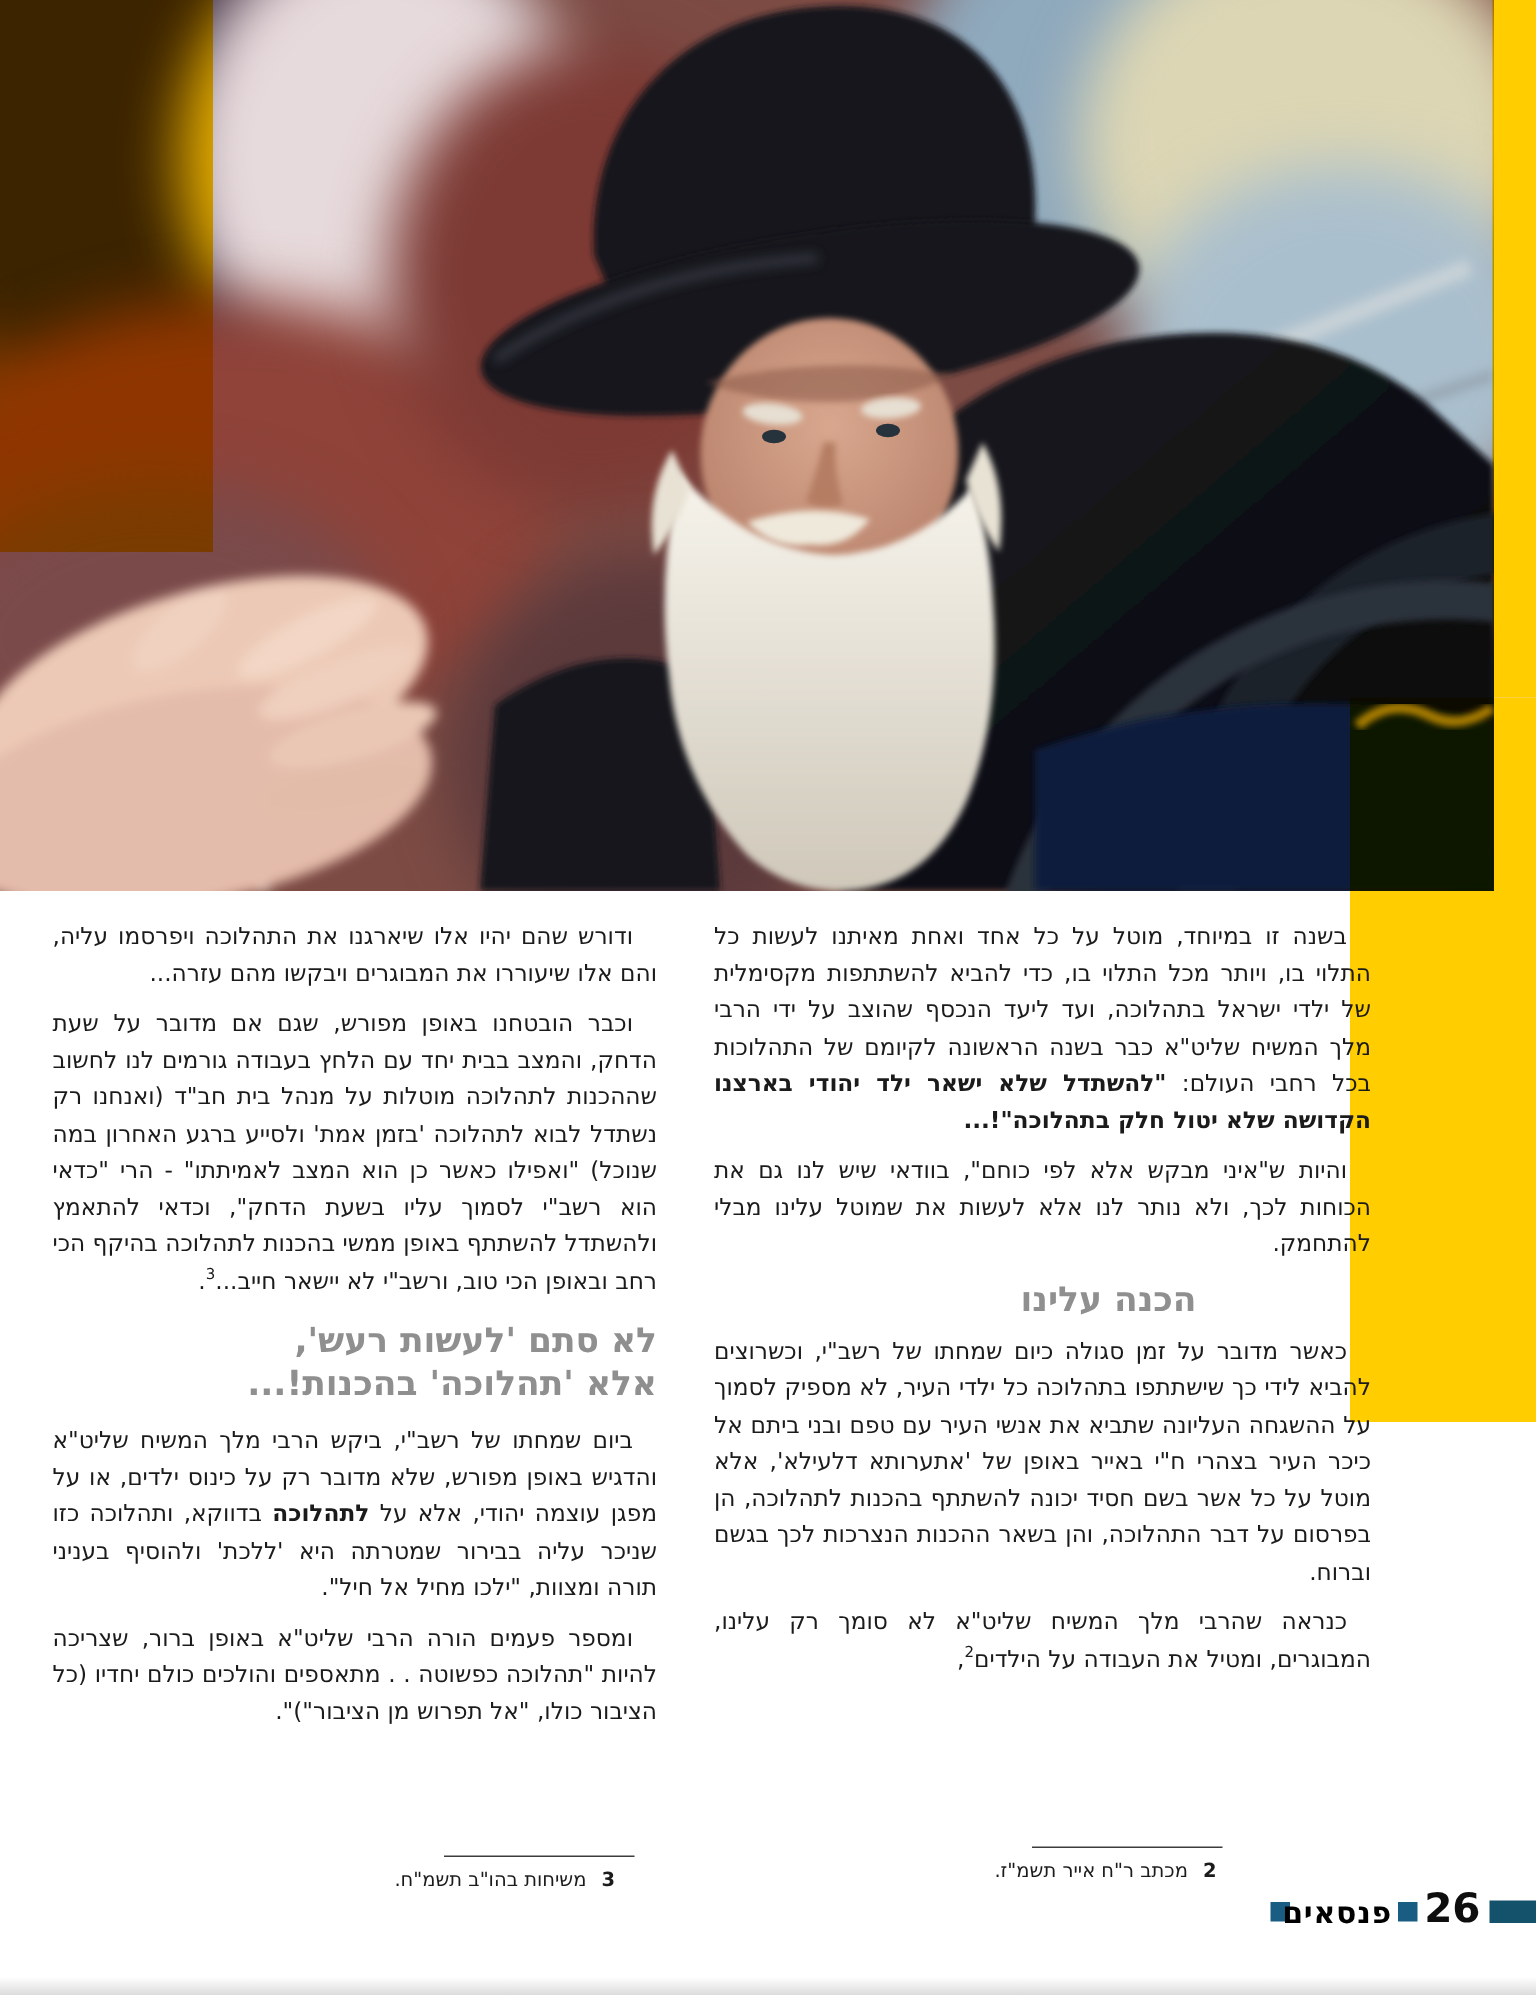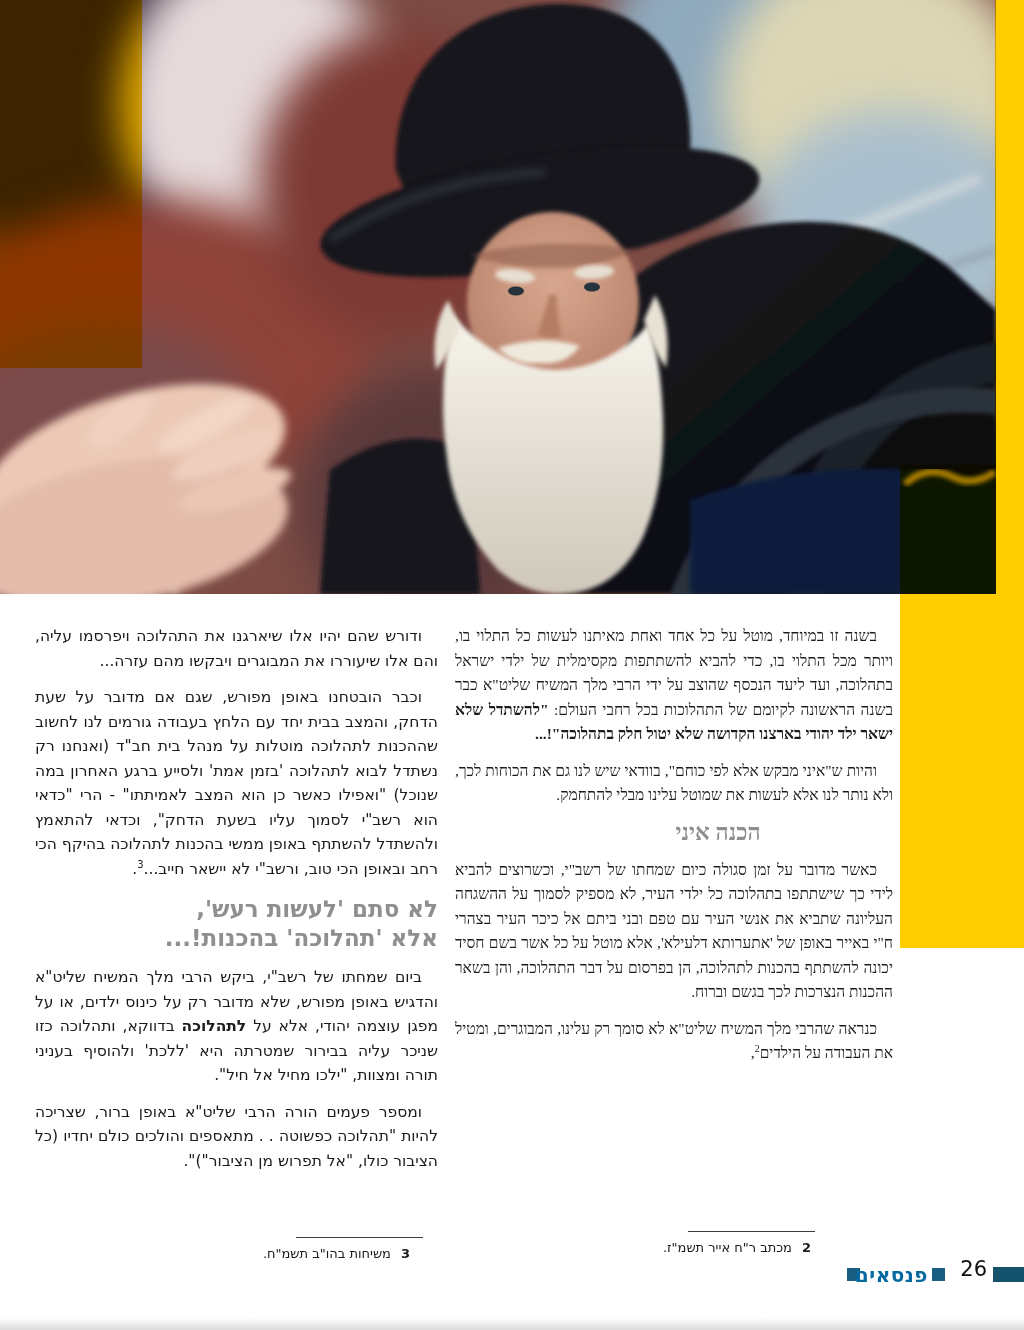--- a/index.html
+++ b/index.html
@@ -23,23 +23,23 @@
 
   
   .y{position:absolute;background:#ffcd00;mix-blend-mode:multiply;}
   .y-left{left:0;top:0;width:142px;height:368px;}
   .y-strip{left:995px;top:0;width:29px;height:465px;}
   .y-block{left:900px;top:465px;width:124px;height:483px;}
 
   
   .col{position:absolute;top:612px;direction:rtl;text-align:justify;
        font-size:15.5px;line-height:24.5px;color:#1b1b1b;}
-  .col p{margin:12px 0 9px 0;text-indent:16px;}
+  .col p{margin:0 0 9px 0;text-indent:16px;}
   .col sup{font-size:10px;line-height:0;}
-  .col-a{left:455px;width:438px;font-family:Liberation Serif, serif;}
+  .col-a{left:476px;width:438px;}
   .col-b{left:35px;width:403px;}
   .h-a{font-size:23px;font-weight:bold;color:#8f8f8f;text-align:center;
        margin:12px 0 9px 88px;line-height:26px;}
   .h-b{font-size:23px;font-weight:bold;color:#8f8f8f;text-align:right;
        margin:14px 0 10px 0;line-height:29px;}
 
   
   .fn{position:absolute;direction:rtl;font-size:13px;color:#1b1b1b;}
   .fn .rule{height:1px;background:#3c3c3c;width:127px;margin-bottom:8px;}
   .fn .line{text-align:right;}
@@ -50,22 +50,22 @@
   .fn-b{left:35px;top:1237px;width:403px;}
   .fn-b .rule{margin-right:15px;}
   .fn-b .line{padding-right:28px;}
 
   
   .footer{position:absolute;left:0;top:1260px;width:1024px;height:30px;}
   .sq{position:absolute;width:13px;height:13px;background:#1a5d83;top:8px;}
   .sq1{right:164px;}
   .sq2{right:79px;}
   .logo{position:absolute;right:96px;top:3px;font-size:20px;font-weight:bold;
-        color:#0369a1;direction:rtl;letter-spacing:0.5px;}
-  .pgnum{position:absolute;right:37px;top:-3px;font-size:21px;font-weight:normal;color:#0e0e0e;}
+        color:#000000;direction:rtl;letter-spacing:0.5px;}
+  .pgnum{position:absolute;right:37px;top:-3px;font-size:27px;font-weight:bold;color:#0e0e0e;}
   .bar{position:absolute;right:0;top:7px;width:31px;height:15px;background:#14516b;}
 
   .page-shadow{position:absolute;left:0;top:1318px;width:1024px;height:12px;
                background:linear-gradient(#ffffff,#dcdcdc);}
 </style>
 </head>
 <body>
 
 <div class="page">
 
@@ -143,21 +143,21 @@
     </svg>
   </div>
 
   <div class="y y-left"></div>
   <div class="y y-strip"></div>
   <div class="y y-block"></div>
 
   <div class="col col-a">
     <p><span>בשנה זו במיוחד, מוטל על כל אחד ואחת מאיתנו לעשות כל התלוי בו, ויותר מכל התלוי בו, כדי להביא להשתתפות מקסימלית של ילדי ישראל בתהלוכה, ועד ליעד הנכסף שהוצב על ידי הרבי מלך המשיח שליט"א כבר בשנה הראשונה לקיומם של התהלוכות בכל רחבי העולם: </span><b>"להשתדל שלא ישאר ילד יהודי בארצנו הקדושה שלא יטול חלק בתהלוכה"!...</b></p>
     <p>והיות ש"איני מבקש אלא לפי כוחם", בוודאי שיש לנו גם את הכוחות לכך, ולא נותר לנו אלא לעשות את שמוטל עלינו מבלי להתחמק.</p>
-    <h2 class="h-a">הכנה איני</h2>
+    <h2 class="h-a">הכנה עלינו</h2>
     <p>כאשר מדובר על זמן סגולה כיום שמחתו של רשב"י, וכשרוצים להביא לידי כך שישתתפו בתהלוכה כל ילדי העיר, לא מספיק לסמוך על ההשגחה העליונה שתביא את אנשי העיר עם טפם ובני ביתם אל כיכר העיר בצהרי ח"י באייר באופן של 'אתערותא דלעילא', אלא מוטל על כל אשר בשם חסיד יכונה להשתתף בהכנות לתהלוכה, הן בפרסום על דבר התהלוכה, והן בשאר ההכנות הנצרכות לכך בגשם וברוח.</p>
     <p><span>כנראה שהרבי מלך המשיח שליט"א לא סומך רק עלינו, המבוגרים, ומטיל את העבודה על הילדים</span><sup>2</sup><span>,</span></p>
   </div>
 
   <div class="col col-b">
     <p>ודורש שהם יהיו אלו שיארגנו את התהלוכה ויפרסמו עליה, והם אלו שיעוררו את המבוגרים ויבקשו מהם עזרה...</p>
     <p><span>וכבר הובטחנו באופן מפורש, שגם אם מדובר על שעת הדחק, והמצב בבית יחד עם הלחץ בעבודה גורמים לנו לחשוב שההכנות לתהלוכה מוטלות על מנהל בית חב"ד (ואנחנו רק נשתדל לבוא לתהלוכה 'בזמן אמת' ולסייע ברגע האחרון במה שנוכל) "ואפילו כאשר כן הוא המצב לאמיתתו" - הרי "כדאי הוא רשב"י לסמוך עליו בשעת הדחק", וכדאי להתאמץ ולהשתדל להשתתף באופן ממשי בהכנות לתהלוכה בהיקף הכי רחב ובאופן הכי טוב, ורשב"י לא יישאר חייב...</span><sup>3</sup><span>.</span></p>
     <h2 class="h-b"><span>לא סתם 'לעשות רעש',</span><br>
       <span>אלא 'תהלוכה' בהכנות!...</span></h2>
     <p><span>ביום שמחתו של רשב"י, ביקש הרבי מלך המשיח שליט"א והדגיש באופן מפורש, שלא מדובר רק על כינוס ילדים, או על מפגן עוצמה יהודי, אלא על </span><b>לתהלוכה</b><span> בדווקא, ותהלוכה כזו שניכר עליה בבירור שמטרתה היא 'ללכת' ולהוסיף בעניני תורה ומצוות, "ילכו מחיל אל חיל".</span></p>

